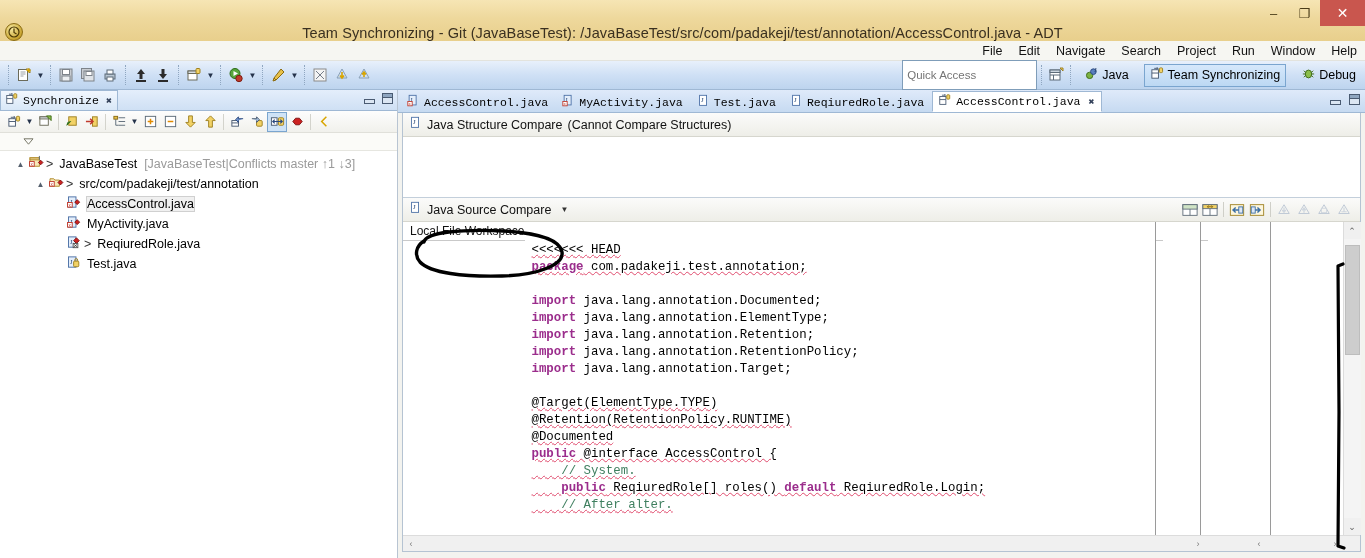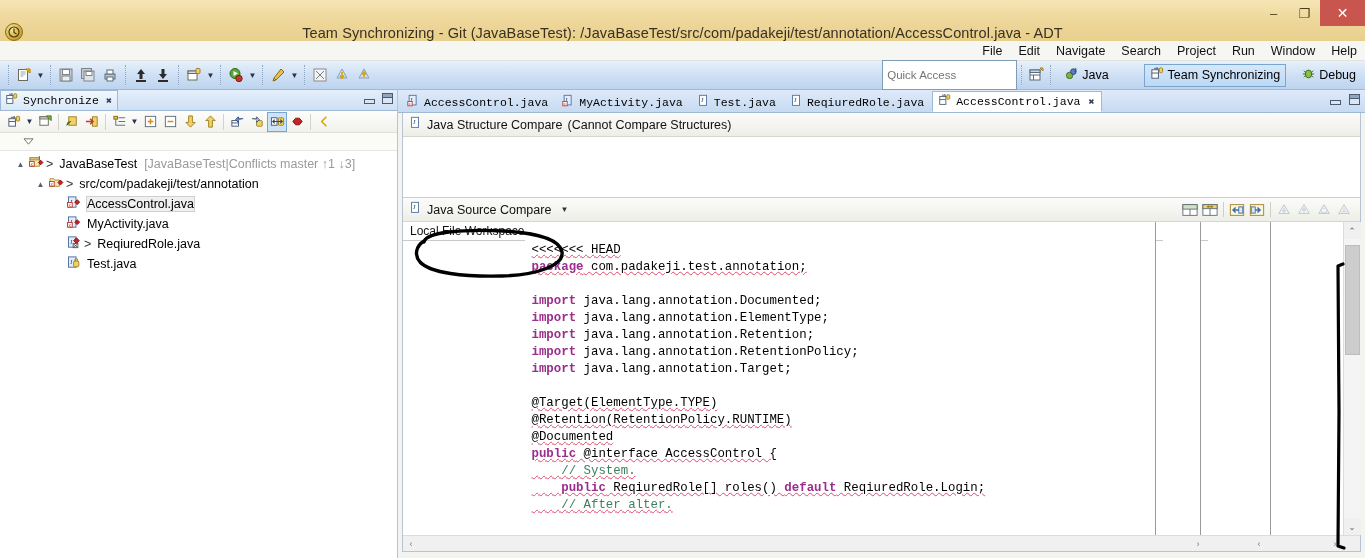--- a/index.html
+++ b/index.html
@@ -70,21 +70,20 @@
     font-family:"Liberation Sans",sans-serif;
   }
   .persp-bar { display:flex; align-items:center; gap:10px; margin-left:4px;}
   .persp-item {
     display:flex;align-items:center;gap:3px;padding:2px 5px;font-size:12.5px;
     height:23px;
   }
   .persp-item.active {
     background: linear-gradient(to bottom,#d6e8fb,#bcd8f3);
     border:1px solid #7aa5cf;
-    margin-left:20px;
   }
   .persp-open {
     width:20px;height:20px;display:flex;align-items:center;justify-content:center;
   }
 
   
   .main { display:flex; height:calc(558px - 27px - 20px - 29px); }
 
   
   .left-view {

